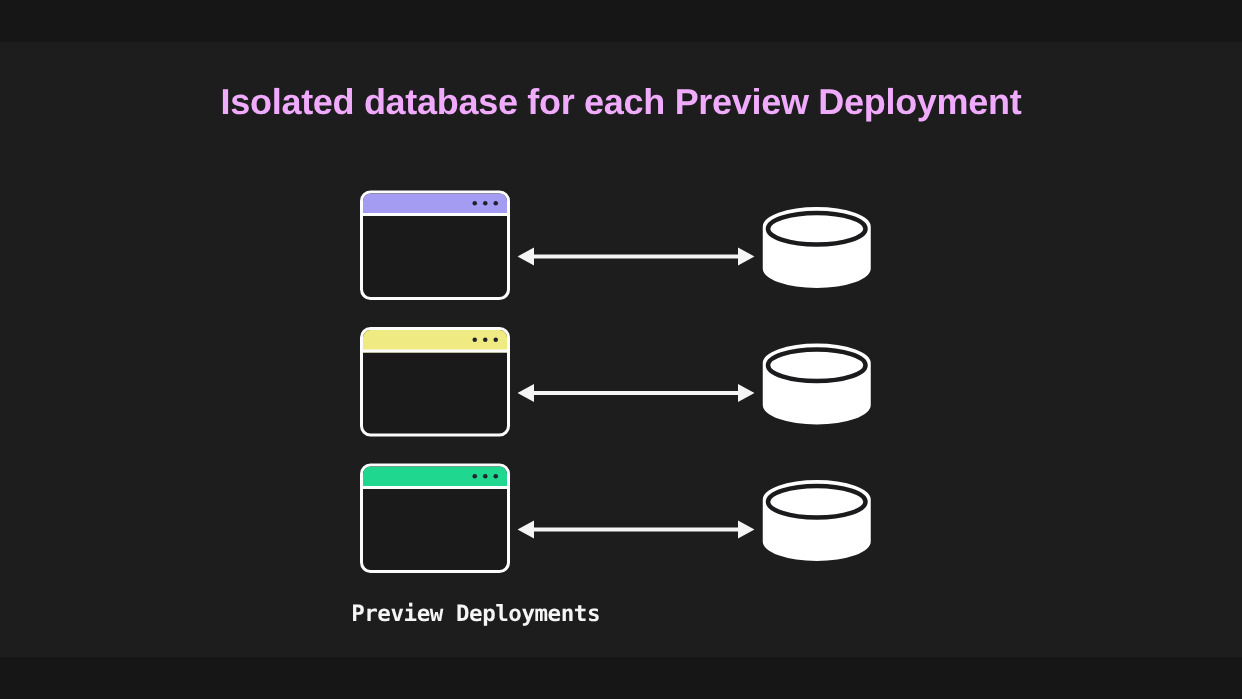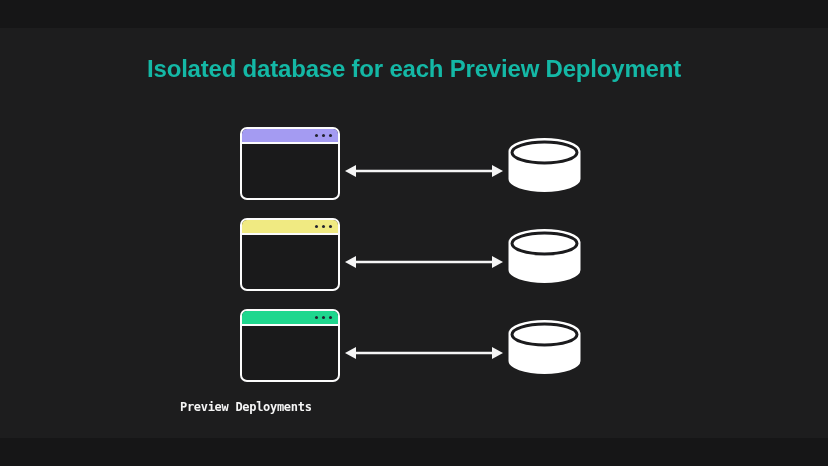--- a/index.html
+++ b/index.html
@@ -17,21 +17,21 @@
   .strip.bottom { bottom: 0; height: 28px; }
 
   .page-title {
     position: absolute;
     top: 55px; left: 0; width: 100%;
     margin: 0;
     text-align: center;
     font-size: 24px;
     font-weight: 700;
     letter-spacing: -0.2px;
-    color: #14b8a6;
+    color: #f0abfc;
   }
 
   .row {
     position: absolute;
     left: 0; width: 100%; height: 73px;
   }
   .row.r1 { top: 127px; }
   .row.r2 { top: 218px; }
   .row.r3 { top: 309px; }
 
@@ -70,24 +70,24 @@
   .db {
     position: absolute;
     left: 508px; top: 10px;
     width: 73px; height: 56px;
   }
 
   .col-label {
     position: absolute;
     top: 400px;
     width: 220px;
-    text-align: left;
+    text-align: right;
     font-family: "DejaVu Sans Mono", monospace;
     font-weight: 700;
-    font-size: 12px;
+    font-size: 15px;
     letter-spacing: -0.3px;
     color: #f5f5f5;
   }
   .col-label.left { left: 180px; }
   .col-label.right { left: 434px; }
 </style>
 </head>
 <body>
 
 <div class="canvas" style="background: rgb(29, 29, 30);">

